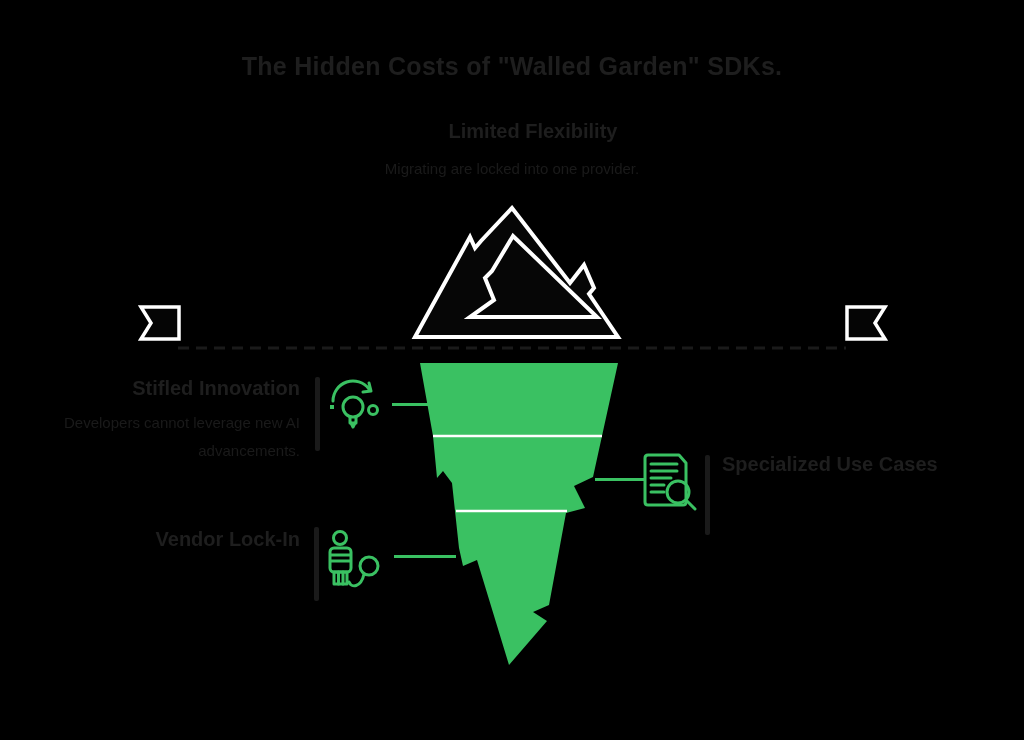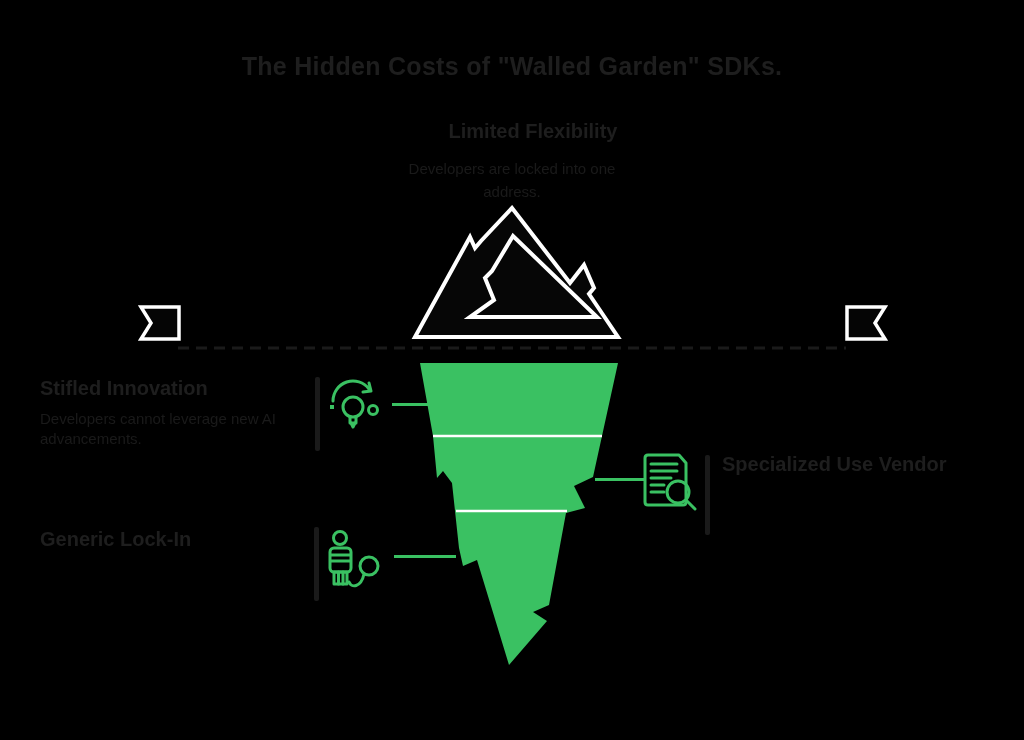--- a/index.html
+++ b/index.html
@@ -14,36 +14,36 @@
   }
   .center-heading{
     left:0;top:120px;width:1024px;text-align:center;
     font-size:20px;font-weight:bold;color:#1e1e1e;padding-left:21px;
   }
   .center-desc{
     left:382px;top:157px;width:260px;text-align:center;
     font-size:15px;line-height:23px;color:#1a1a1a;
   }
   .side-heading{font-size:20px;font-weight:bold;color:#1e1e1e;}
-  .side-desc{font-size:15px;line-height:20px;color:#1a1a1a;}
-  .block-left{width:260px;text-align:left;}
+  .side-desc{font-size:15px;line-height:28px;color:#1a1a1a;}
+  .block-left{width:260px;text-align:right;}
   .block-right{width:235px;text-align:left;}
   .vbar{width:5px;background:#1a1a1a;border-radius:2px;}
   .connector{height:3px;background:#3ac162;}
   svg{display:block;}
 </style>
 </head>
 <body>
 
 <div id="canvas">
 
   <div class="abs title">The Hidden Costs of "Walled Garden" SDKs.</div>
 
   <div class="abs center-heading">Limited Flexibility</div>
-  <div class="abs center-desc">Developers are locked into one address.</div>
+  <div class="abs center-desc">Migrating are locked into one provider.</div>
 
   <div class="abs" style="left:408px;top:205px;">
     <svg width="215" height="135" viewBox="0 0 215 135">
       <path d="M7,132 L62,32 L67,43 L73,36 L104,3 L162,78 L176,60 L186,83 L181,89 L210,132 Z" fill="#060606" stroke="#ffffff" stroke-width="4" stroke-linejoin="miter"></path>
       <path d="M105,31 L84,66 L77,73 L86,95 L62,112 L189,112 Z" fill="none" stroke="#ffffff" stroke-width="4" stroke-linejoin="miter"></path>
     </svg>
   </div>
 
   <div class="abs" style="left:138px;top:304px;">
     <svg width="44" height="38" viewBox="0 0 44 38">
@@ -95,23 +95,23 @@
       <line x1="9" y1="14" x2="35" y2="14"></line>
       <line x1="9" y1="21" x2="35" y2="21"></line>
       <line x1="9" y1="28" x2="29" y2="28"></line>
       <line x1="9" y1="35" x2="22" y2="35"></line>
       <line x1="9" y1="42" x2="22" y2="42"></line>
       <circle cx="36" cy="42" r="11"></circle>
       <line x1="44" y1="50" x2="53" y2="59"></line>
     </svg>
   </div>
   <div class="abs vbar" style="left:705px;top:455px;height:80px;"></div>
-  <div class="abs block-right side-heading" style="left:722px;top:453px;">Specialized Use Vendor</div>
+  <div class="abs block-right side-heading" style="left:722px;top:453px;">Specialized Use Cases</div>
 
-  <div class="abs block-left side-heading" style="left:40px;top:528px;">Generic Lock-In</div>
+  <div class="abs block-left side-heading" style="left:40px;top:528px;">Vendor Lock-In</div>
   <div class="abs vbar" style="left:314px;top:527px;height:74px;"></div>
   <div class="abs" style="left:323px;top:528px;">
     <svg width="95" height="64" viewBox="0 0 95 64" fill="none" stroke="#3ac162" stroke-width="3" stroke-linecap="round" stroke-linejoin="round">
       <circle cx="17" cy="10" r="6.5"></circle>
       <rect x="7" y="20" width="21" height="24" rx="4"></rect>
       <line x1="8" y1="27" x2="27" y2="27"></line>
       <line x1="8" y1="33" x2="27" y2="33"></line>
       <rect x="11" y="44" width="13" height="12"></rect>
       <line x1="15.5" y1="44" x2="15.5" y2="56"></line>
       <line x1="20" y1="44" x2="20" y2="56"></line>

